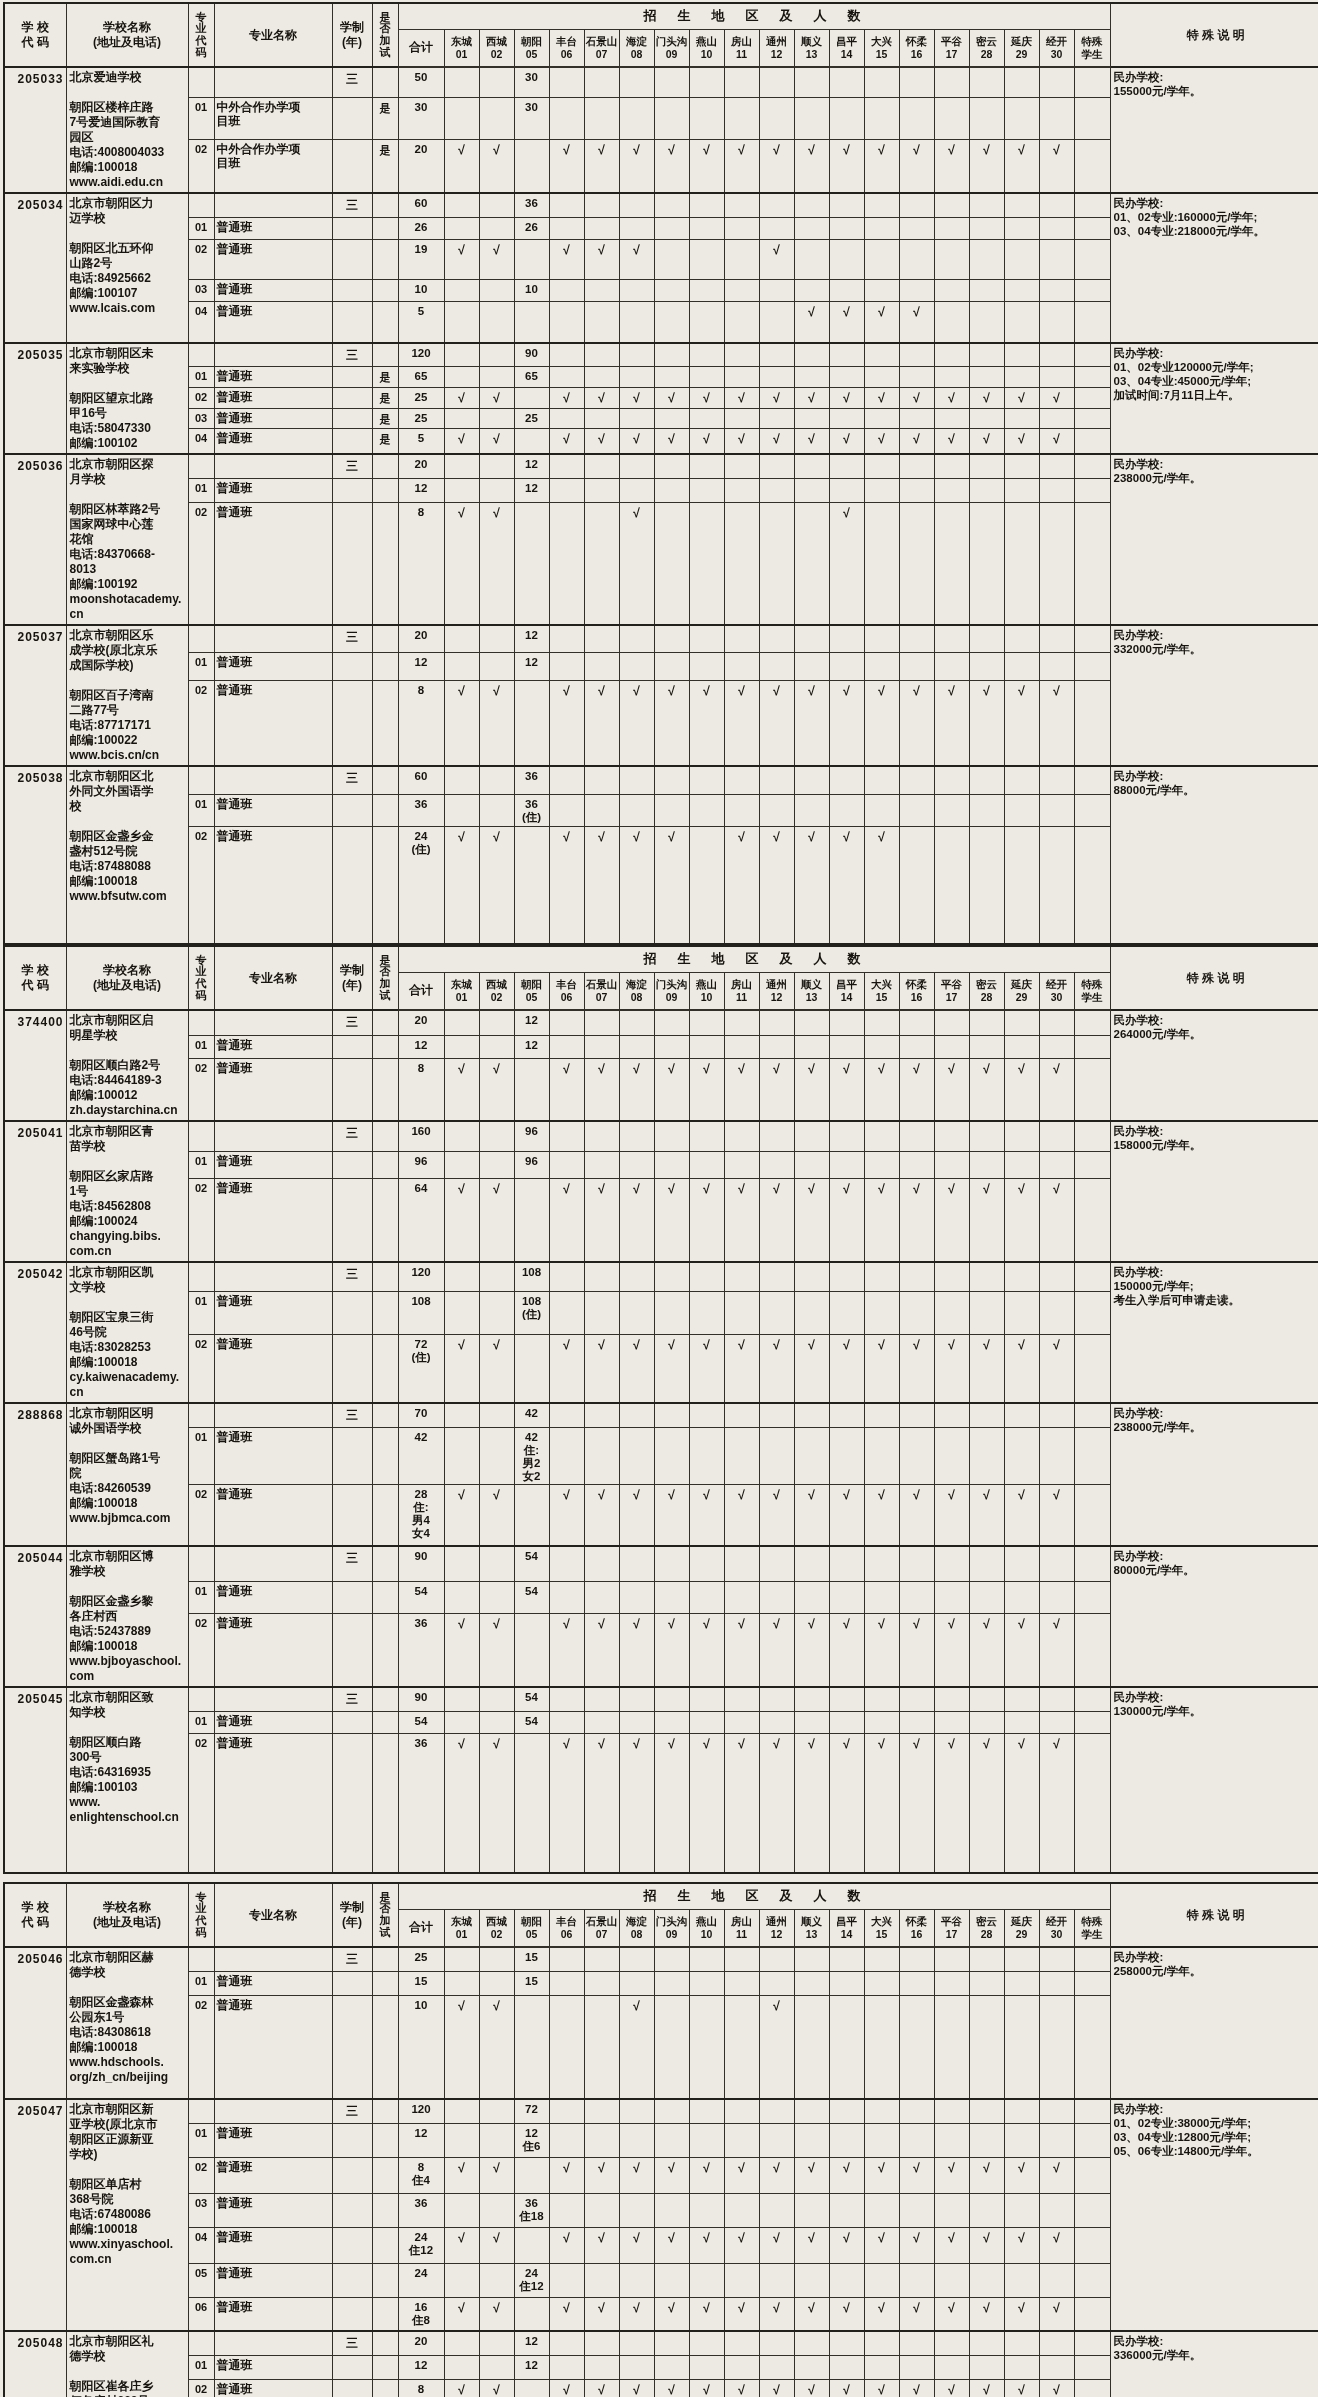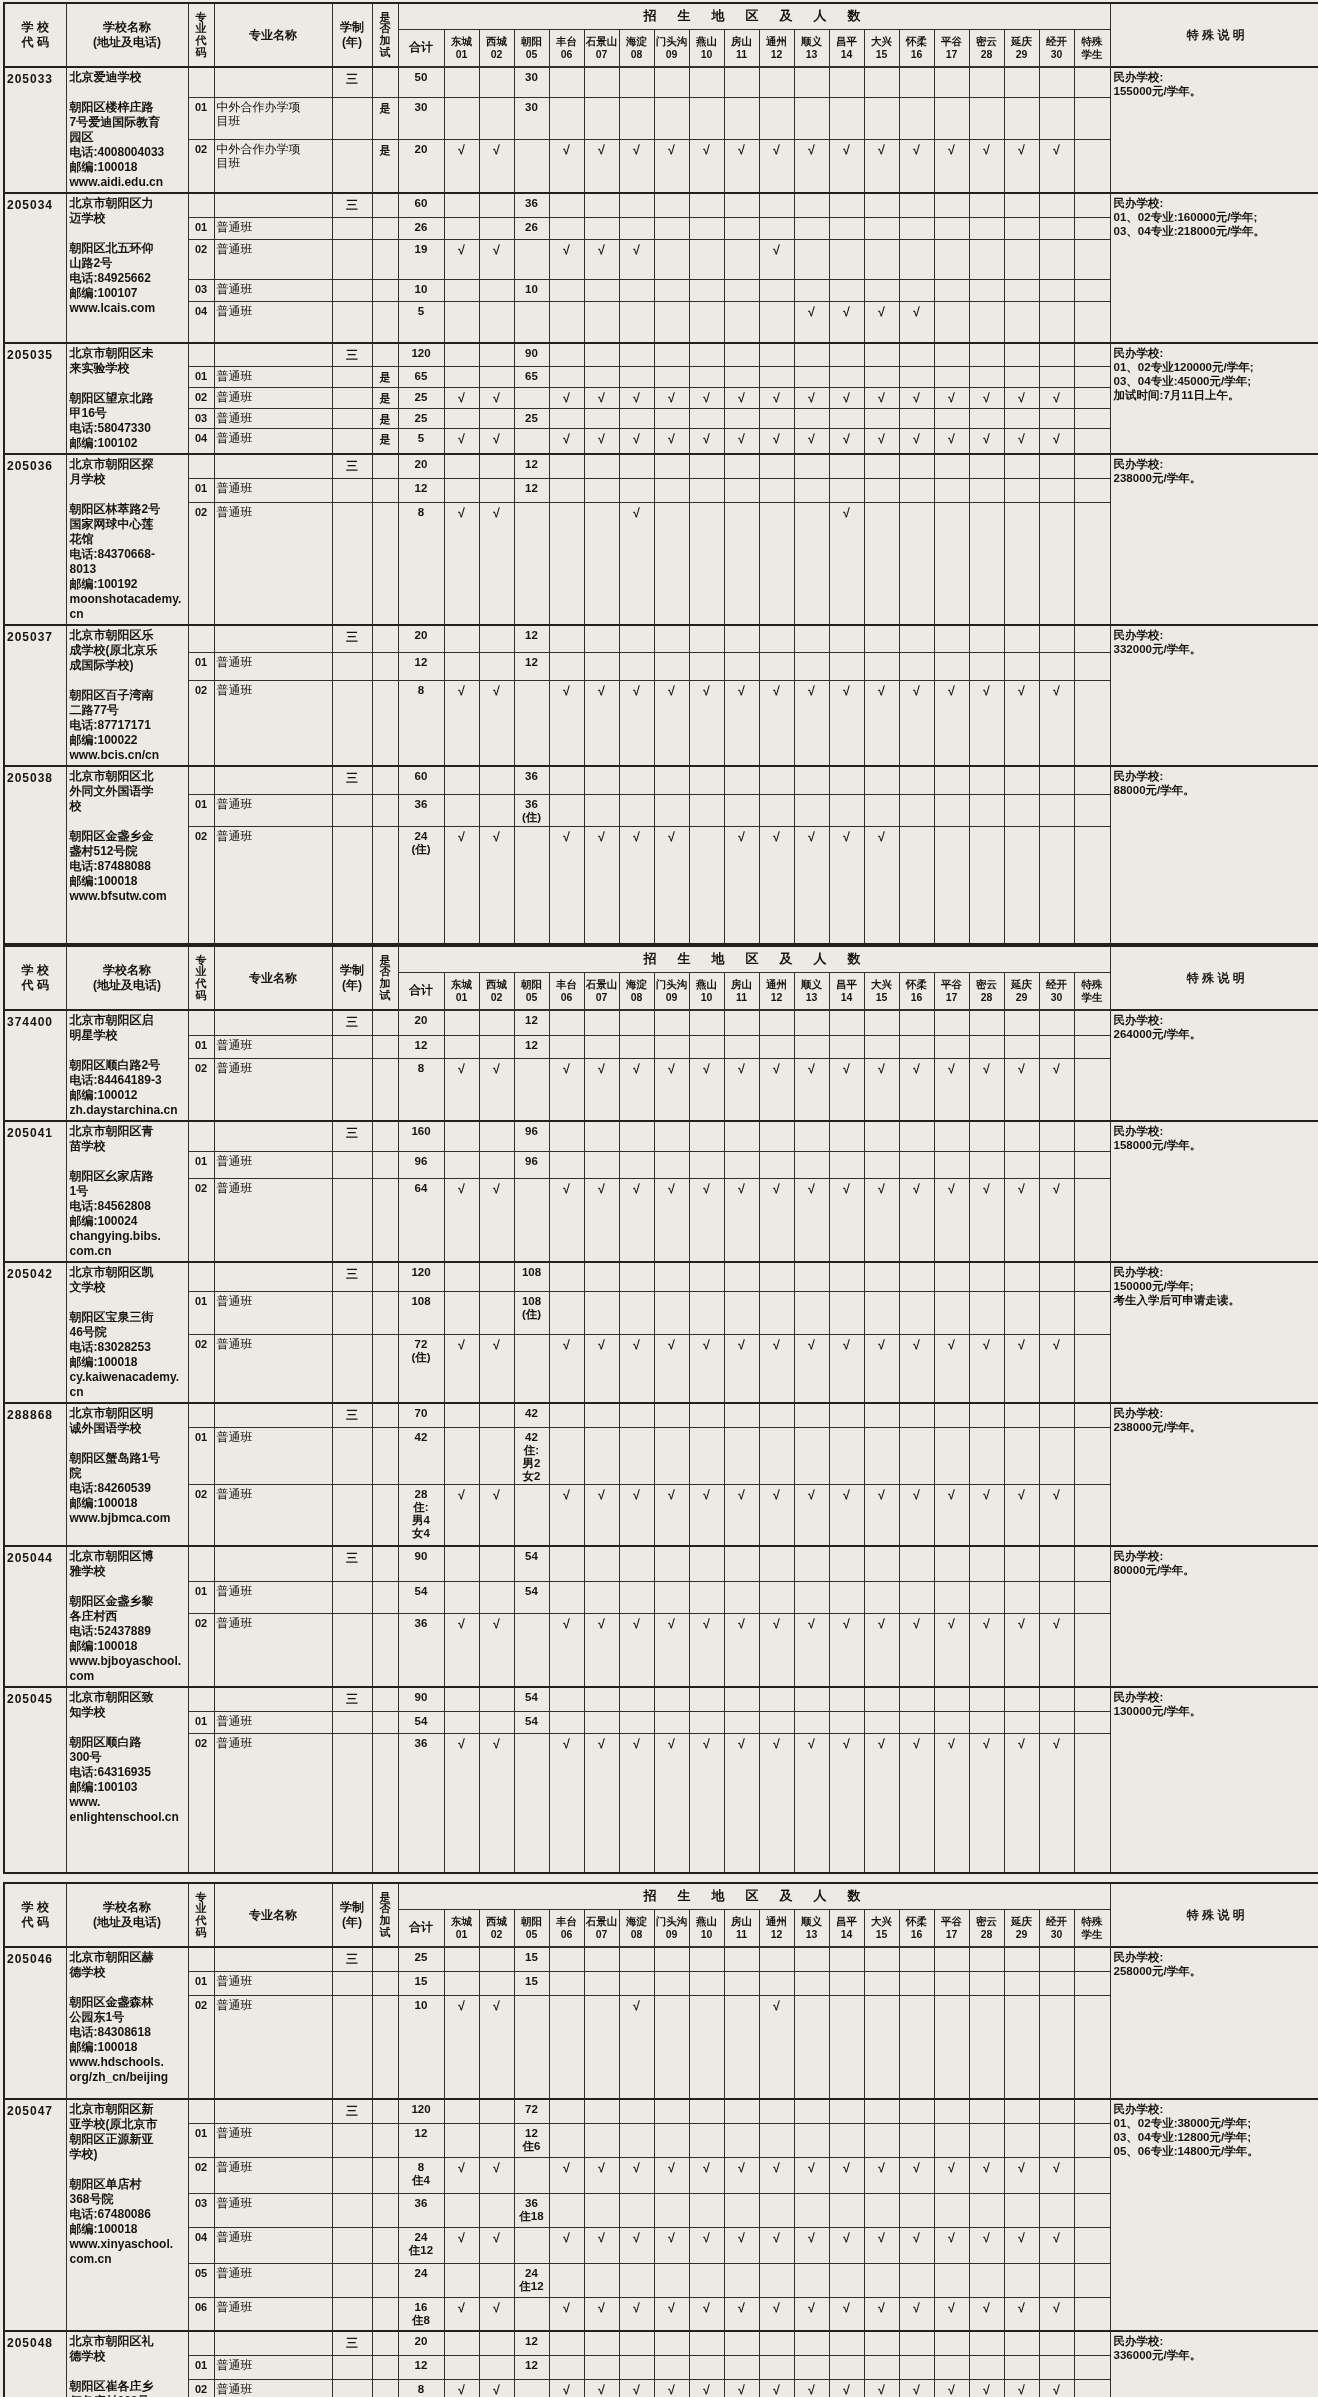--- a/index.html
+++ b/index.html
@@ -16,24 +16,24 @@
   thead th{
     vertical-align:middle;text-align:center;font-weight:bold;
     font-size:12px;line-height:1.25;white-space:pre-line;
     border-bottom-width:2px;
   }
   thead tr.band1 th{border-bottom-width:1px;}
   thead th.banner{letter-spacing:4px;font-size:13px;border-bottom-width:1px;}
   thead th.vert{font-size:11px;line-height:1.05;padding:0;}
   thead th.dist{font-size:10.5px;padding:0;line-height:1.2;}
   td{font-size:11.5px;}
-  td.code{font-weight:bold;text-align:left;font-size:12px;padding-top:4px;letter-spacing:1px;}
+  td.code{font-weight:bold;text-align:right;font-size:12px;padding-top:4px;letter-spacing:1px;}
   td.info{font-weight:bold;font-size:12px;line-height:15px;white-space:pre-line;padding:2px 3px;}
   td.mc{font-weight:bold;text-align:center;font-size:11px;padding-top:3px;}
-  td.mn{font-weight:normal;font-size:12px;line-height:14px;white-space:pre-line;padding-top:2px;}
+  td.mn{font-weight:bold;font-size:12px;line-height:14px;white-space:pre-line;padding-top:2px;}
   td.dur{font-weight:bold;text-align:center;font-size:12px;padding-top:3px;}
   td.rt{font-weight:bold;text-align:center;font-size:11px;padding-top:3px;}
   td.num{font-weight:bold;text-align:center;font-size:11.5px;white-space:pre-line;line-height:13px;padding-top:3px;}
   td.chk{font-weight:bold;text-align:center;font-size:12.5px;padding-top:3px;}
   td.note{font-weight:bold;font-size:11.5px;line-height:14px;white-space:pre-line;padding:2px 3px;}
   tbody tr.school-start td{border-top:2px solid #23211c;}
   .gap{height:16px;position:relative;}
   .page-marker{
     position:absolute;right:6px;top:-2px;
     font-size:10px;font-weight:bold;color:#4a463e;letter-spacing:1px;

